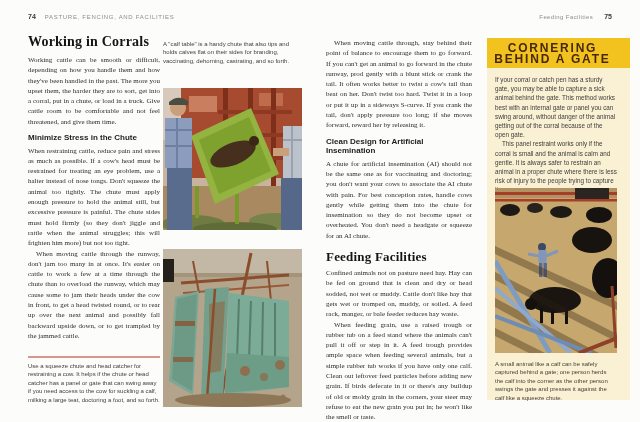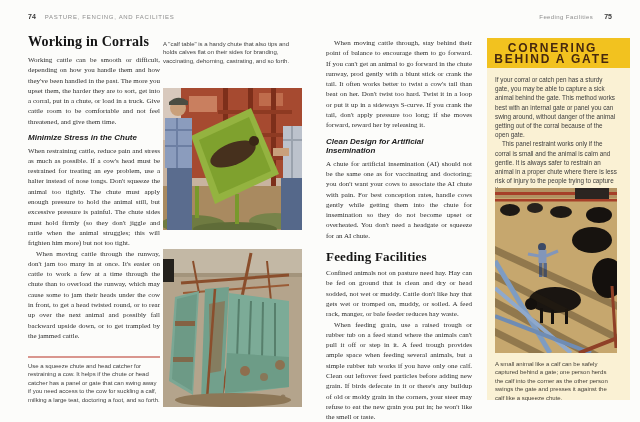--- a/index.html
+++ b/index.html
@@ -13,21 +13,21 @@
   .rh-left{left:28px;}
   .rh-left .sect{margin-left:9px;letter-spacing:0.7px;}
   .rh-right{right:28px;}
   .rh-right .sect{margin-right:11px;letter-spacing:0.4px;}
   
   .col1{position:absolute;left:28px;top:34px;width:132px;}
   .col2cap{position:absolute;left:163px;top:40px;width:138px;}
   .rcol{position:absolute;left:326px;top:38px;width:146px;}
   h1.book-title{font-size:14px;font-weight:bold;color:#151515;margin:0 0 5px 0;letter-spacing:0.2px;}
   h2.section-title{font-size:13px;font-weight:bold;color:#151515;margin:8px 0 3px 0;letter-spacing:0.2px;}
-  h3.sub{font-family:"Liberation Sans",sans-serif;font-style:italic;font-weight:bold;
+  h3.sub{font-family:"Liberation Sans",sans-serif;font-weight:bold;
          font-size:8px;line-height:9.5px;color:#1d1d1d;margin:6px 0 3px 0;}
   p.body{font-size:7px;line-height:10.3px;text-align:justify;margin:0;}
   p.ind{text-indent:8px;}
   .caption{font-family:"Liberation Sans",sans-serif;font-size:6px;line-height:8.4px;color:#3f3f3f;margin:0;}
   .rule{position:absolute;left:28px;top:356px;width:132px;height:2px;background:#d9968e;}
   .bottom-cap{position:absolute;left:28px;top:362px;width:132px;}
   
   .photo{position:absolute;overflow:hidden;}
   .photo1{left:163px;top:88px;width:139px;height:142px;}
   .photo2{left:163px;top:249px;width:139px;height:158px;}

